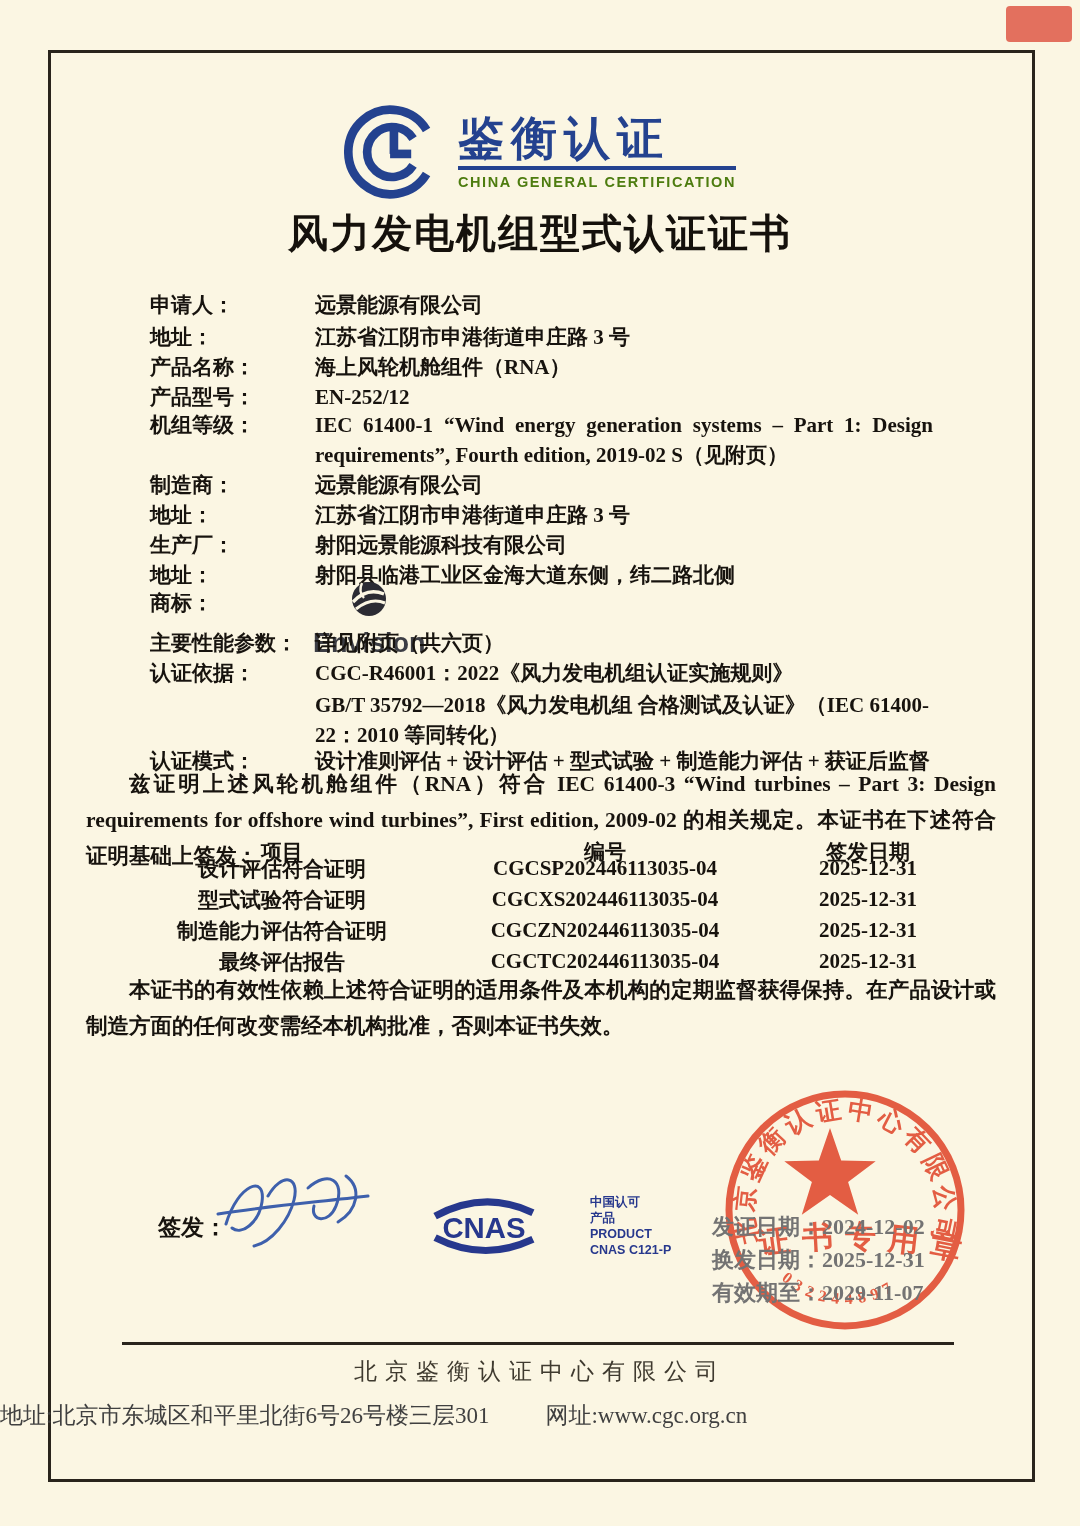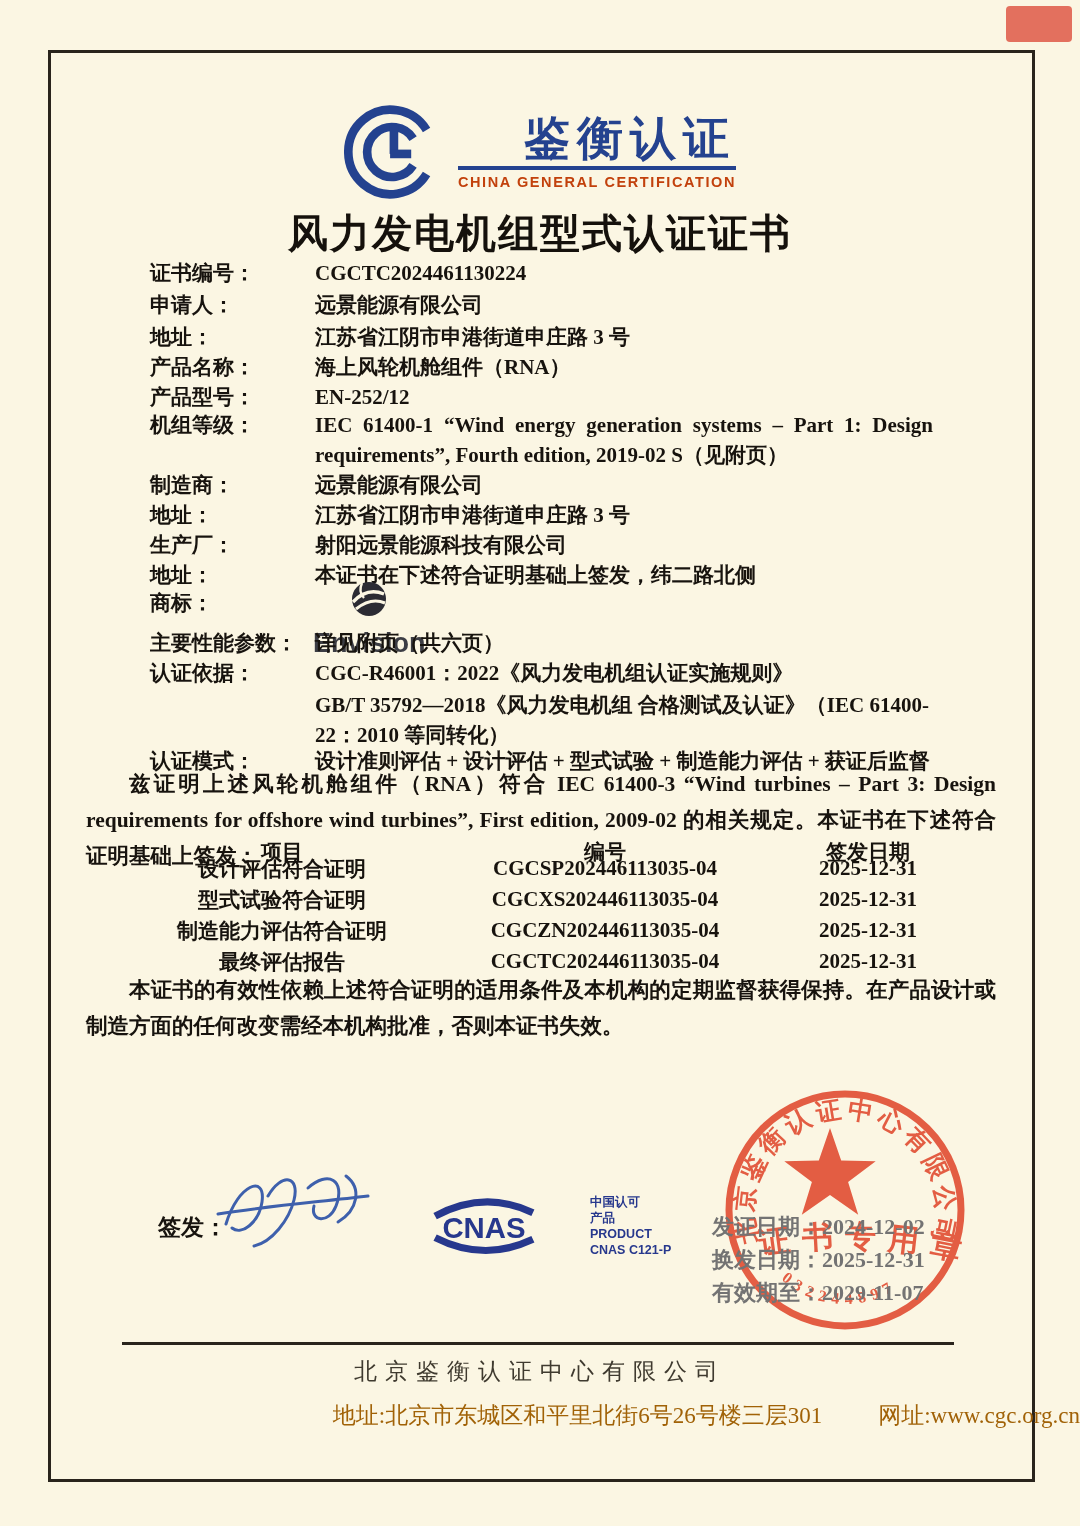--- a/index.html
+++ b/index.html
@@ -3,24 +3,24 @@
 <meta charset="utf-8">
 <style>
   html,body{margin:0;padding:0;background:#fbf6e3;}
   .page{position:relative;width:1080px;height:1526px;background:#fbf6e3;overflow:hidden;
         font-family:"Liberation Serif", serif;color:#17130e;}
   .frame{position:absolute;left:48px;top:50px;width:981px;height:1426px;
          border:3px solid #29241c;}
   
   .logo-wrap{position:absolute;top:104px;left:0;right:0;display:flex;justify-content:center;align-items:center;gap:18px;}
   .logo-mark{width:96px;height:96px;}
-  .logo-text{display:flex;flex-direction:column;align-items:flex-end;}
+  .logo-text{display:flex;flex-direction:column;align-items:flex-start;}
   .logo-cn{font-family:"Liberation Sans",sans-serif;font-weight:bold;font-size:46px;letter-spacing:7px;color:#24428f;line-height:1.05;}
   .logo-rule{width:100%;height:4px;background:#24428f;margin:3px 0 4px 0;}
-  .logo-en{font-family:"Liberation Sans",sans-serif;font-weight:bold;font-size:14.5px;letter-spacing:1.6px;color:#c2410c;}
+  .logo-en{font-family:"Liberation Sans",sans-serif;font-weight:bold;font-size:14.5px;letter-spacing:1.6px;color:#4d7c0f;}
   .corner-smudge{position:absolute;top:6px;right:8px;width:66px;height:36px;background:#dd4f3c;opacity:.8;border-radius:4px;}
   
   .title{position:absolute;top:206px;left:0;right:0;text-align:center;
          font-weight:bold;font-size:40px;letter-spacing:2px;color:#15110c;}
   
   .row{position:absolute;left:150px;width:800px;font-size:21px;line-height:30px;white-space:nowrap;}
   .lbl{display:inline-block;width:165px;font-family:"Liberation Sans",sans-serif;font-weight:bold;vertical-align:top;}
   .val{font-weight:bold;}
   .val-block{display:inline-block;width:618px;white-space:normal;text-align:justify;vertical-align:top;font-weight:bold;}
   .cont{position:absolute;left:315px;width:618px;font-size:21px;line-height:30px;font-weight:bold;}
@@ -43,21 +43,21 @@
   .cnas-box{position:absolute;left:428px;top:1194px;display:flex;align-items:center;gap:14px;}
   .cnas-lines{font-family:"Liberation Sans",sans-serif;font-weight:bold;font-size:12.5px;line-height:16px;color:#27388d;margin-left:36px;}
   .cnas-lines .cn{color:#27388d;}
   
   .seal{position:absolute;left:703px;top:1068px;width:284px;height:284px;}
   .dates{position:absolute;left:712px;top:1210px;z-index:5;font-size:22px;font-weight:bold;line-height:33px;color:#737373;}
   .dates .dl{font-family:"Liberation Sans",sans-serif;font-weight:bold;}
   
   .sep{position:absolute;left:122px;top:1342px;width:832px;height:2.5px;background:#29241c;}
   .foot-co{position:absolute;left:0;right:0;top:1356px;text-align:center;font-size:23px;letter-spacing:8px;color:#3f3a2f;}
-  .foot-ad{position:absolute;left:0;right:0;top:1400px;text-align:right;font-size:23px;color:#a16207;}
+  .foot-ad{position:absolute;left:0;right:0;top:1400px;text-align:left;font-size:23px;color:#404040;}
   .foot-ad .gap{display:inline-block;width:56px;}
 </style>
 </head>
 <body>
 
 <div class="page">
   <div class="frame"></div>
   <div class="corner-smudge"></div>
 
   <div class="logo-wrap">
@@ -73,23 +73,20 @@
     </svg>
     <div class="logo-text">
       <div class="logo-cn">鉴衡认证</div>
       <div class="logo-rule"></div>
       <div class="logo-en">CHINA GENERAL CERTIFICATION</div>
     </div>
   </div>
 
   <div class="title">风力发电机组型式认证证书</div>
 
-  <div class="row" style="top:258px">
-    <span class="lbl">证书编号：</span><span class="val">CGCTC2024461130224</span>
-  </div>
   <div class="row" style="top:290px">
     <span class="lbl">申请人：</span><span class="val">远景能源有限公司</span>
   </div>
   <div class="row" style="top:322px">
     <span class="lbl">地址：</span><span class="val">江苏省江阴市申港街道申庄路 3 号</span>
   </div>
   <div class="row" style="top:352px">
     <span class="lbl">产品名称：</span><span class="val">海上风轮机舱组件（RNA）</span>
   </div>
   <div class="row" style="top:382px">
@@ -101,21 +98,21 @@
   <div class="row" style="top:470px">
     <span class="lbl">制造商：</span><span class="val">远景能源有限公司</span>
   </div>
   <div class="row" style="top:500px">
     <span class="lbl">地址：</span><span class="val">江苏省江阴市申港街道申庄路 3 号</span>
   </div>
   <div class="row" style="top:530px">
     <span class="lbl">生产厂：</span><span class="val">射阳远景能源科技有限公司</span>
   </div>
   <div class="row" style="top:560px">
-    <span class="lbl">地址：</span><span class="val">本证书在下述符合证明基础上签发，纬二路北侧</span>
+    <span class="lbl">地址：</span><span class="val">射阳县临港工业区金海大道东侧，纬二路北侧</span>
   </div>
   <div class="row" style="top:588px">
     <span class="lbl">商标：</span>
   </div>
   <div class="brandbox">
     <svg width="38" height="38" viewBox="0 0 38 38">
       <circle cx="19" cy="19" r="17" fill="#2b2b33"></circle>
       <path d="M3 22 Q 17 7 34 14" stroke="#fbf6e3" stroke-width="3.4" fill="none"></path>
       <path d="M6 29 Q 21 17 35 23" stroke="#fbf6e3" stroke-width="3" fill="none"></path>
       <path d="M12 3 Q 8 12 14 18" stroke="#fbf6e3" stroke-width="2.4" fill="none"></path>

